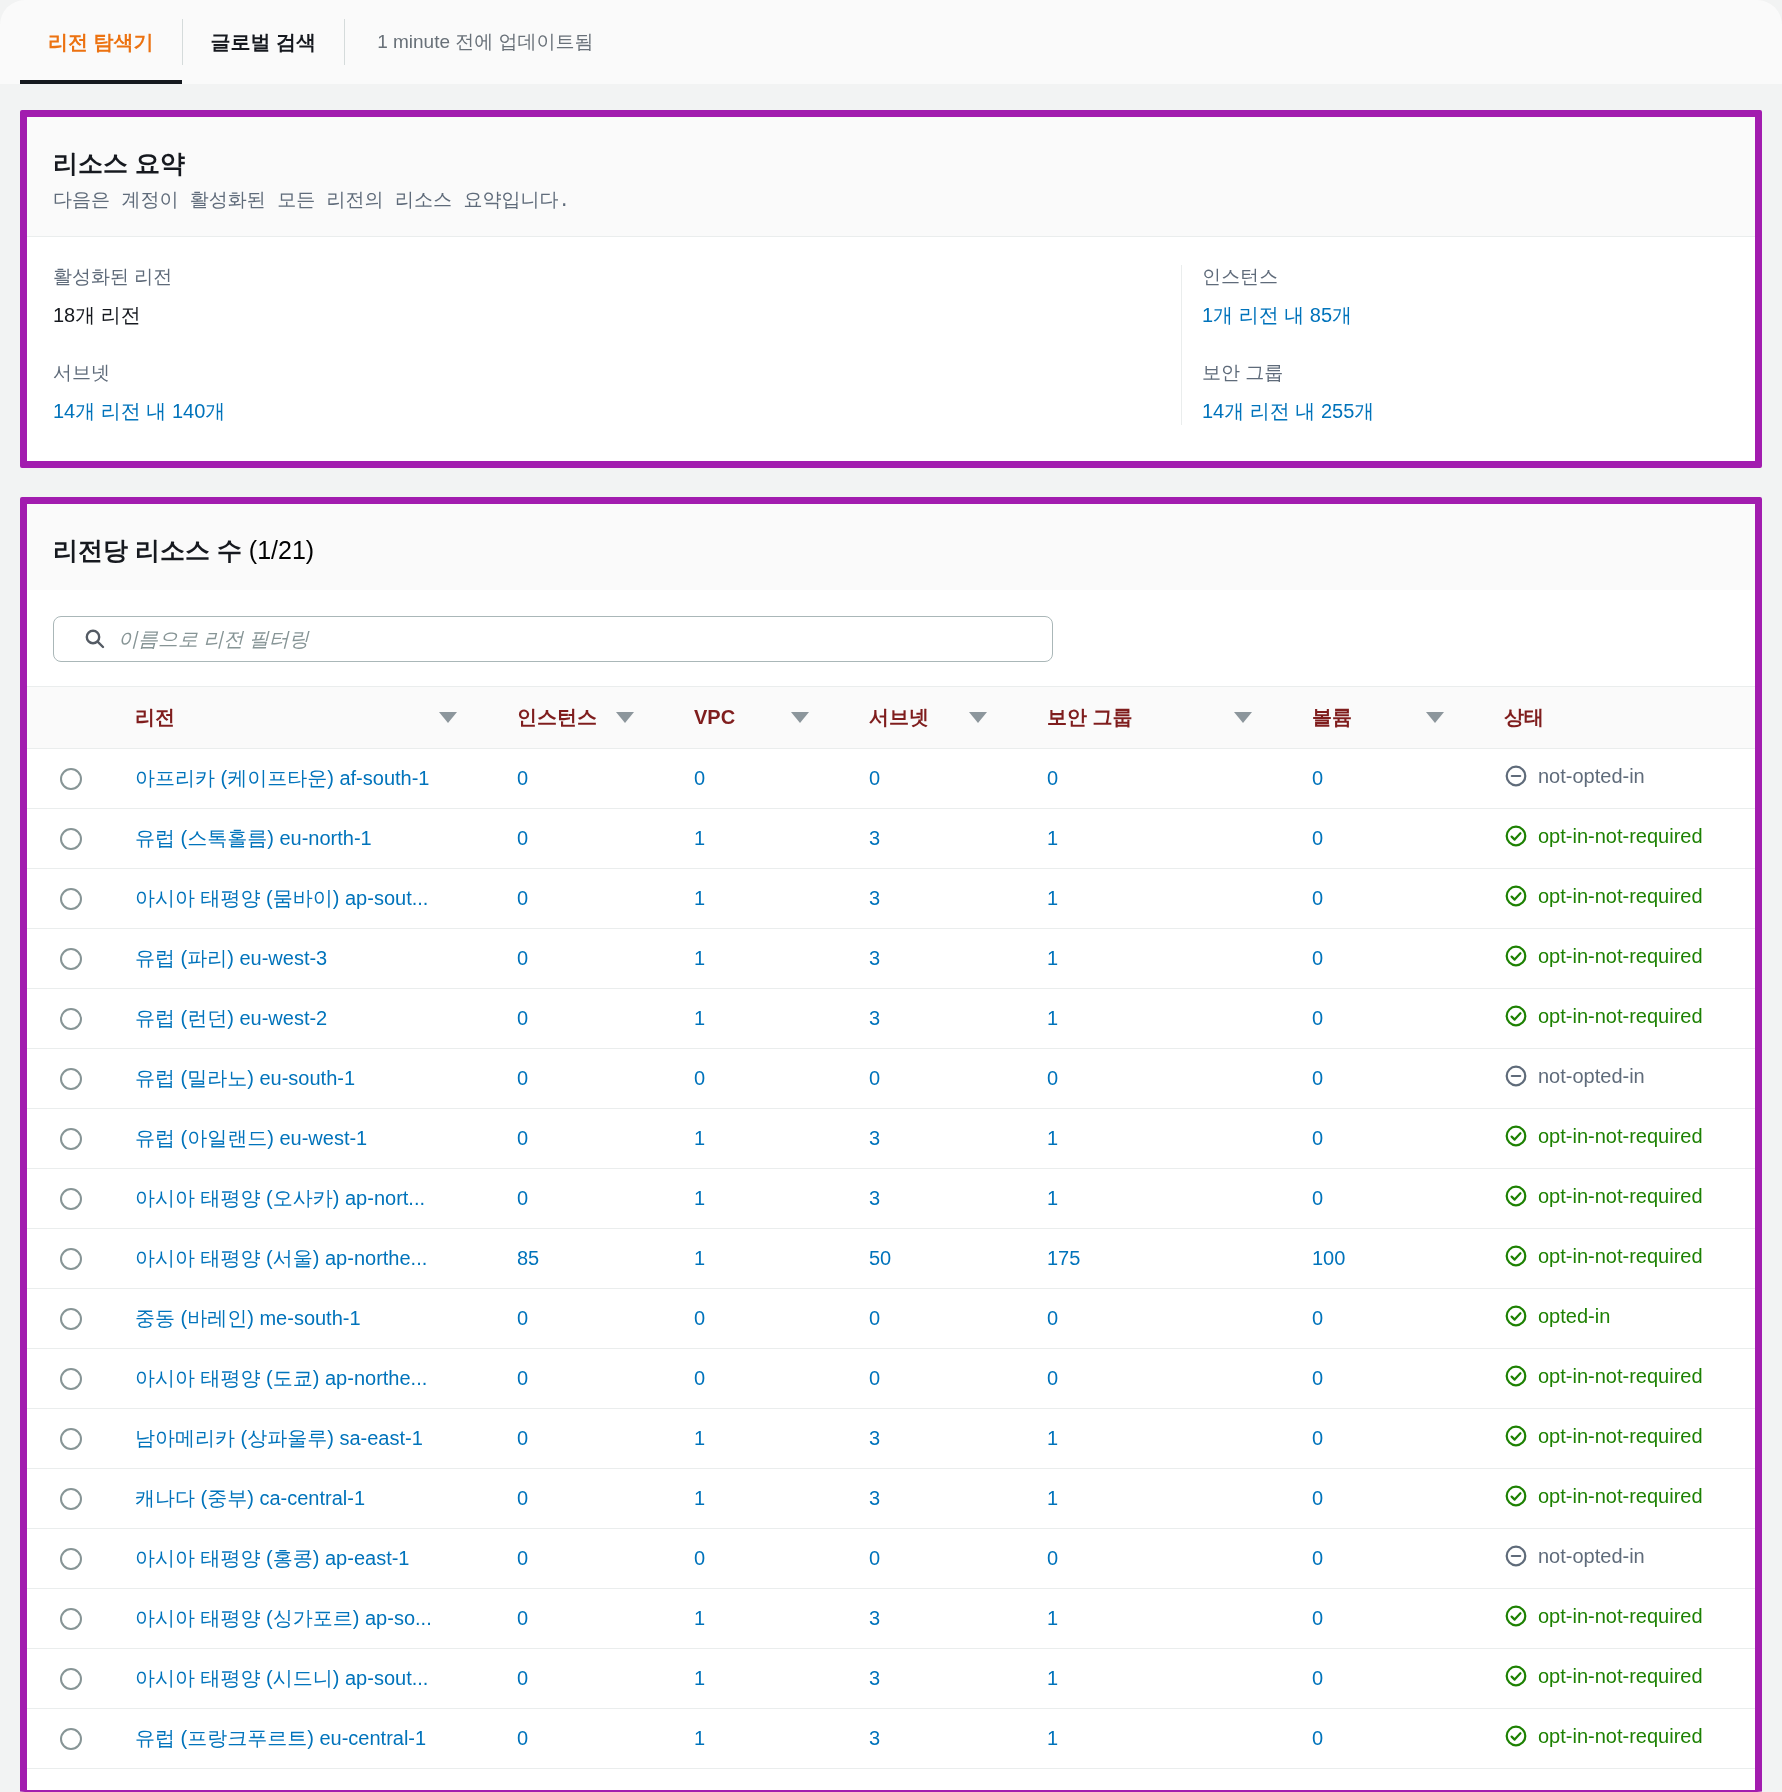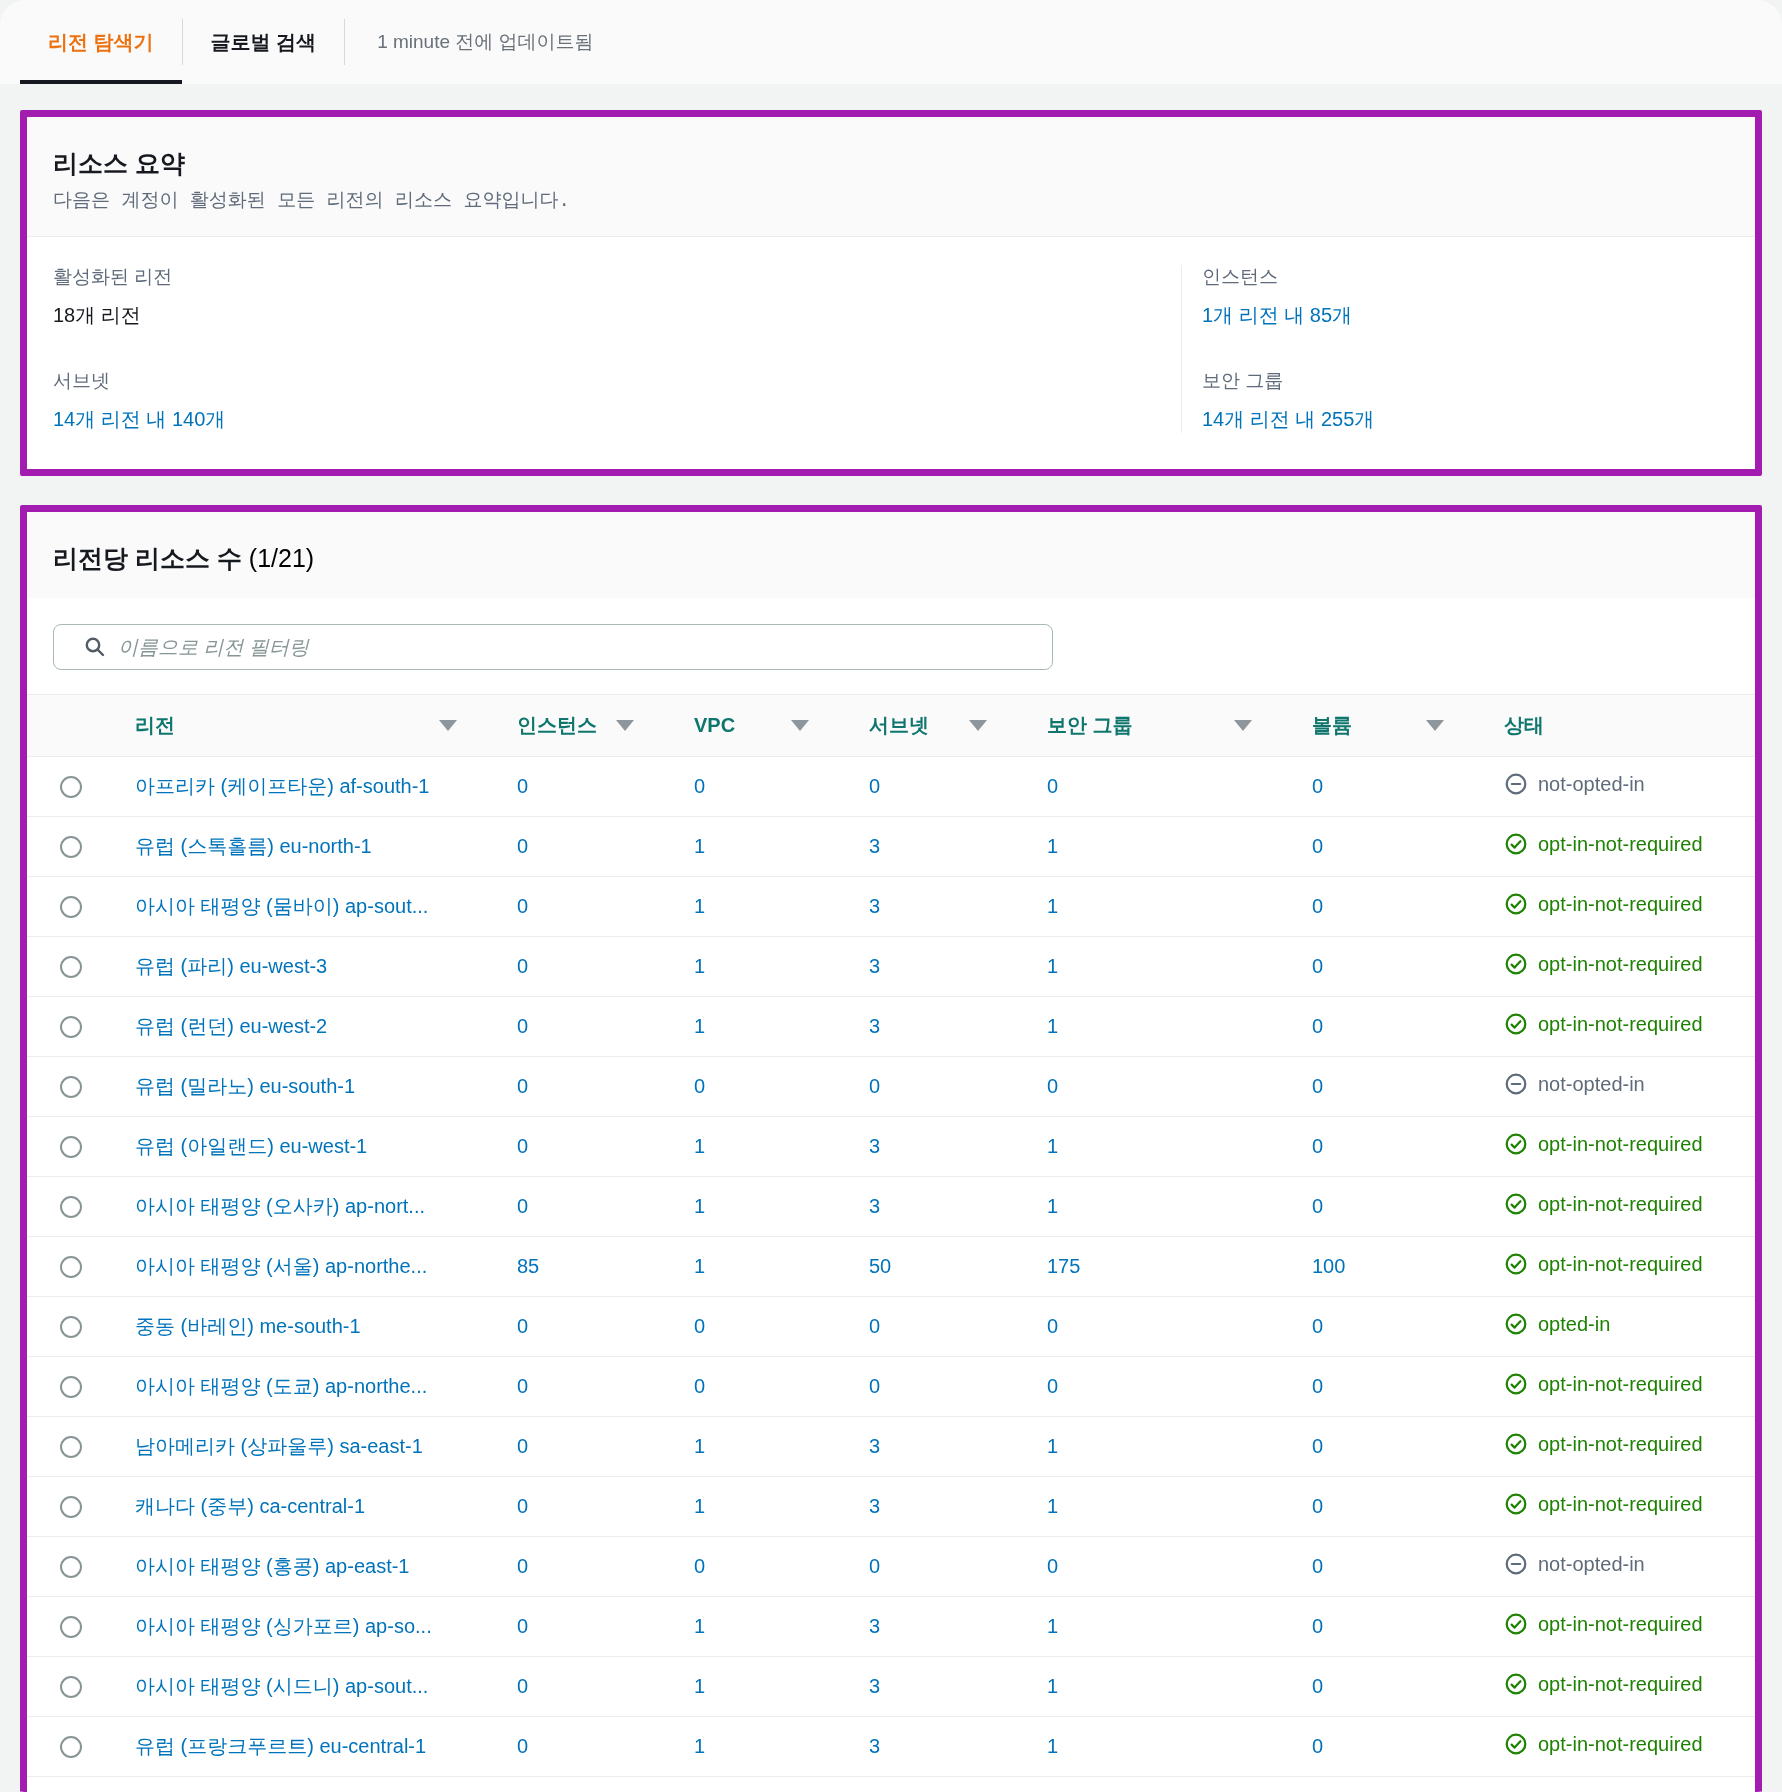--- a/index.html
+++ b/index.html
@@ -26,37 +26,37 @@
   .card-title .counter { color:#000000; font-weight:400; }
   .card-desc { font-size:19px; color:#5f6b7a; line-height:26px; margin-top:9px;font-family:Liberation Mono, monospace; }
 
   
   .summary-card { margin-top:26px; }
   .summary-body { display:flex; padding:28px 0 36px 0; }
   .sum-col { display:flex; flex-direction:column; }
   .sum-col.left  { width:1154px; padding-left:26px; }
   .sum-vdiv { width:1px; background:#eaeded; align-self:stretch; }
   .sum-col.right { flex:1; padding-left:20px; }
-  .stat { margin-bottom:40px; }
+  .stat { margin-bottom:32px; }
   .stat:last-child { margin-bottom:0; }
   .stat-label { font-size:19px; color:#5f6b7a; line-height:24px; margin-bottom:12px; }
   .stat-value { font-size:20px; color:#16191f; line-height:28px; }
   a.lnk, .stat-value.link { color:#0073bb; text-decoration:none; cursor:pointer; }
 
   
   .table-card { margin-top:29px; height:1300px; overflow:hidden; }
   .table-card .card-header { padding-bottom:24px; }
   .filter-row { background:#fff; padding:26px 26px 24px 26px; }
   .search-box { width:1000px; height:46px; border:1px solid #aab7b8; border-radius:8px; background:#fff; display:flex; align-items:center; padding:0 30px; }
   .search-box svg { flex:0 0 auto; margin-right:12px; }
   .search-box input { border:none; outline:none; flex:1; font-size:20px; font-family:inherit; color:#16191f; background:transparent; }
   .search-box input::placeholder { font-style:italic; color:#879596; }
 
   table { width:100%; border-collapse:collapse; table-layout:fixed; }
-  thead th { height:62px; background:#fafafa; border-top:1px solid #eaeded; border-bottom:1px solid #eaeded; font-size:20px; font-weight:700; color:#0f766e; text-align:left; padding:0; }
+  thead th { height:62px; background:#fafafa; border-top:1px solid #eaeded; border-bottom:1px solid #eaeded; font-size:20px; font-weight:700; color:#7f1d1d; text-align:left; padding:0; }
   th .th-inner { display:flex; align-items:center; justify-content:space-between; padding-left:32px; padding-right:28px; }
   th.c-region .th-inner { padding-left:20px; }
   .sort-arrow { width:0; height:0; border-left:9px solid transparent; border-right:9px solid transparent; border-top:11px solid #8c969c; cursor:pointer; }
   tbody td { height:60px; border-bottom:1px solid #eaeded; font-size:20px; vertical-align:middle; padding:0 0 0 32px; white-space:nowrap; overflow:hidden; }
   td.c-radio { padding:0; text-align:center; }
   td.c-region { padding-left:20px; }
   .radio { display:inline-block; width:22px; height:22px; border:2px solid #879596; border-radius:50%; background:#fff; vertical-align:middle; cursor:pointer; }
   .status { display:inline-flex; align-items:center; gap:10px; font-size:20px; }
   .status svg { flex:0 0 auto; }
   .st-green { color:#1d8102; }

